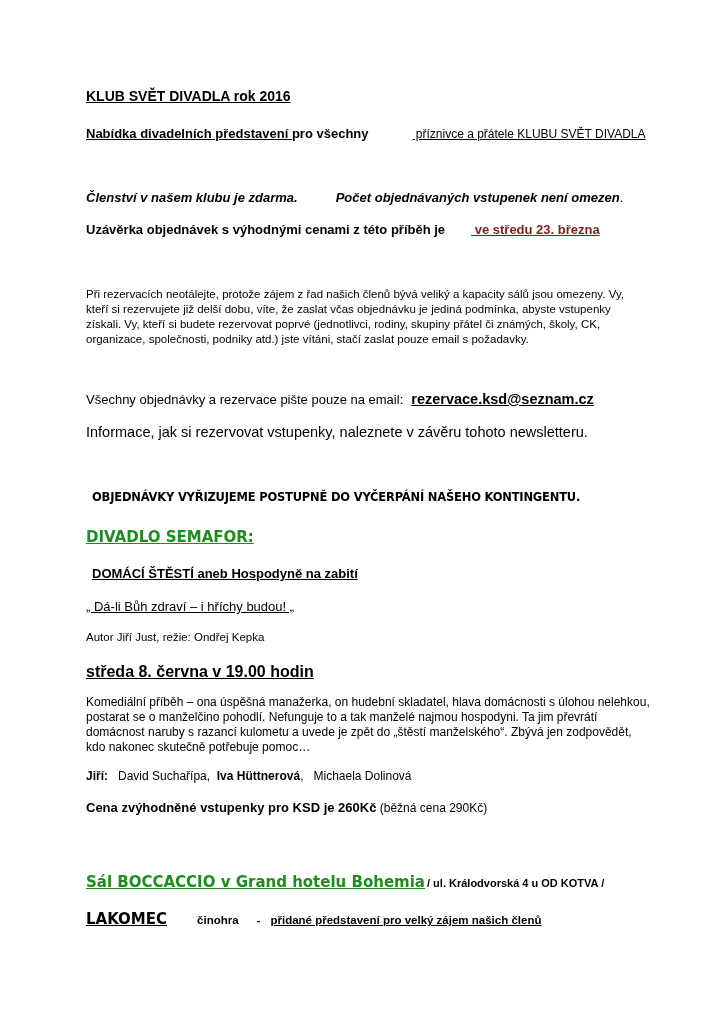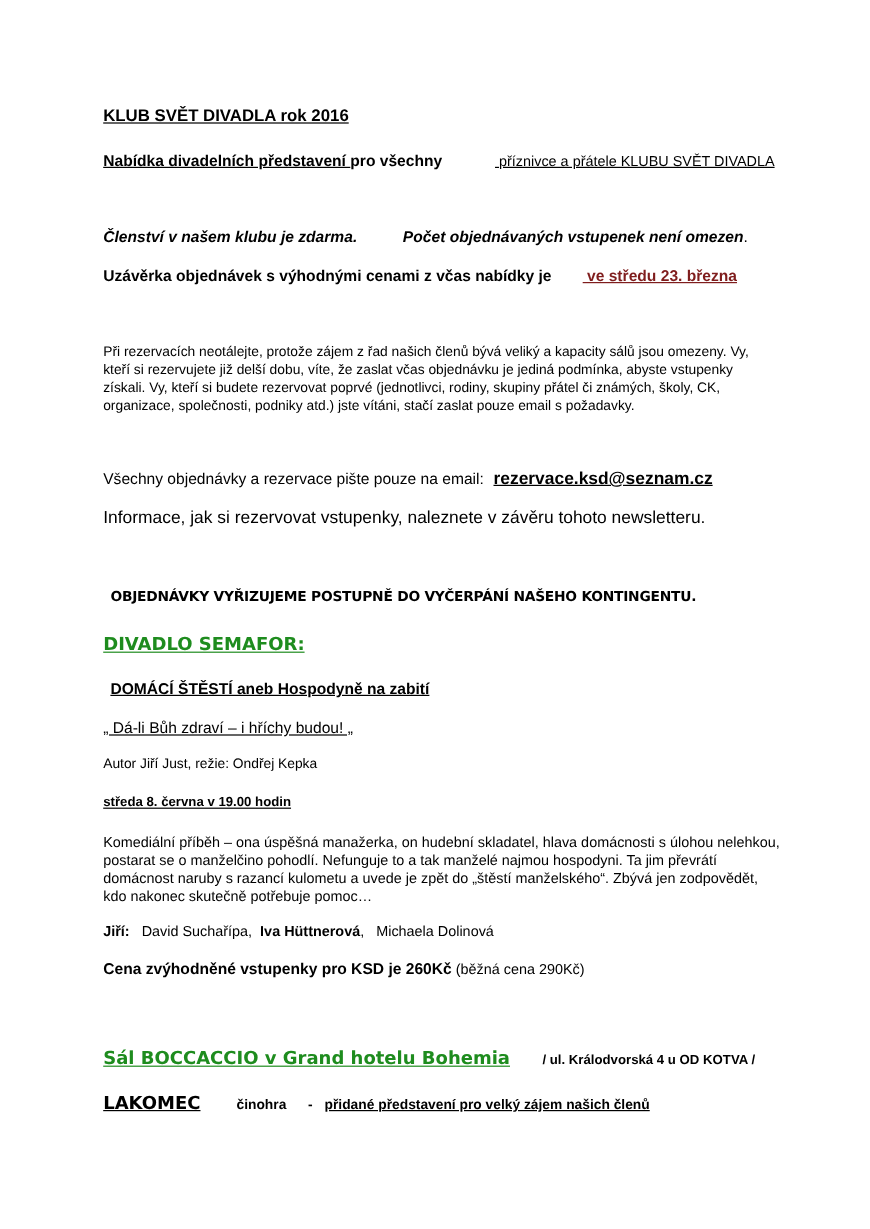--- a/index.html
+++ b/index.html
@@ -20,44 +20,44 @@
     .para { top: 287px; font-size: 11.5px; line-height: 15px; white-space: normal; width: 560px; }
     .email-line { top: 391px; font-size: 13px; }
     .email-line .email { font-size: 14.5px; font-weight: bold; text-decoration: underline; margin-left: 8px; }
     .info { top: 424px; font-size: 14.5px; }
     .orders { top: 490px; font-size: 11.5px; left: 92px; font-weight: bold; font-family: "DejaVu Sans", sans-serif; letter-spacing: -0.2px; }
     .green { color: #1E8C1E; }
     .semafor { top: 528px; font-size: 15px; font-weight: bold; font-family: "DejaVu Sans", sans-serif; text-decoration: underline; }
     .show { top: 566px; font-size: 13px; left: 92px; font-weight: bold; text-decoration: underline; }
     .quote { top: 599px; font-size: 13px; text-decoration: underline; }
     .author { top: 631px; font-size: 11.5px; }
-    .date { top: 663px; font-size: 11px; font-weight: bold; text-decoration: underline; }
+    .date { top: 663px; font-size: 16px; font-weight: bold; text-decoration: underline; }
     .desc { top: 695px; font-size: 12px; line-height: 15px; white-space: normal; width: 565px; }
     .cast { top: 769px; font-size: 12px; }
     .price { top: 800px; font-size: 13px; }
     .price .norm { font-weight: normal; font-size: 12px; }
     .venue { top: 873px; font-size: 15px; }
     .venue .vname { font-weight: bold; font-family: "DejaVu Sans", sans-serif; text-decoration: underline; margin-top: 32px; }
-    .venue .addr { font-size: 11px; font-weight: bold; color: #000; margin-left: 27px; }
+    .venue .addr { font-size: 11px; font-weight: bold; color: #000; margin-left: 2px; }
     .lakomec { top: 910px; font-size: 13px; }
     .lakomec .name { font-size: 15px; font-weight: bold; font-family: "DejaVu Sans", sans-serif; text-decoration: underline; }
     .lakomec .genre { font-size: 11.5px; font-weight: bold; margin-left: 30px; }
     .lakomec .dash { font-size: 11.5px; font-weight: bold; margin-left: 18px; }
     .lakomec .added { font-size: 11.5px; font-weight: bold; text-decoration: underline; margin-left: 10px; }
   </style>
 </head>
 <body>
 
 <div class="ln title b u">KLUB  SVĚT  DIVADLA rok 2016</div>
 
 <div class="ln offer b"><span class="u"> Nabídka divadelních představení </span><span>pro všechny</span><span class="thin u"> příznivce a přátele KLUBU SVĚT DIVADLA</span></div>
 
 <div class="ln members b i"><span>Členství v našem klubu je zdarma.</span><span class="gap"></span><span>Počet objednávaných vstupenek není omezen</span><span style="font-style:normal;font-weight:normal">.</span></div>
 
-<div class="ln deadline b"><span>Uzávěrka objednávek s výhodnými cenami z včas nabídky   je</span><span class="gap"></span><span class="purple u"> ve středu 23. března</span></div>
+<div class="ln deadline b"><span>Uzávěrka objednávek s výhodnými cenami z této příběh   je</span><span class="gap"></span><span class="purple u"> ve středu 23. března</span></div>
 
 <div class="ln para">Při rezervacích neotálejte, protože zájem z řad našich členů bývá veliký a kapacity sálů jsou omezeny. Vy, kteří si rezervujete již delší dobu, víte, že zaslat včas objednávku je jediná podmínka, abyste vstupenky získali. Vy, kteří si budete rezervovat poprvé (jednotlivci, rodiny, skupiny přátel či známých, školy, CK, organizace, společnosti, podniky atd.) jste vítáni, stačí zaslat pouze email s požadavky.</div>
 
 <div class="ln email-line"><span>Všechny objednávky a rezervace pište pouze na email:</span><span class="email">rezervace.ksd@seznam.cz</span></div>
 
 <div class="ln info">Informace, jak si rezervovat vstupenky, naleznete v závěru tohoto newsletteru.</div>
 
 <div class="ln orders">OBJEDNÁVKY VYŘIZUJEME POSTUPNĚ DO VYČERPÁNÍ NAŠEHO KONTINGENTU.</div>
 
 <div class="ln semafor green">DIVADLO SEMAFOR:</div>

